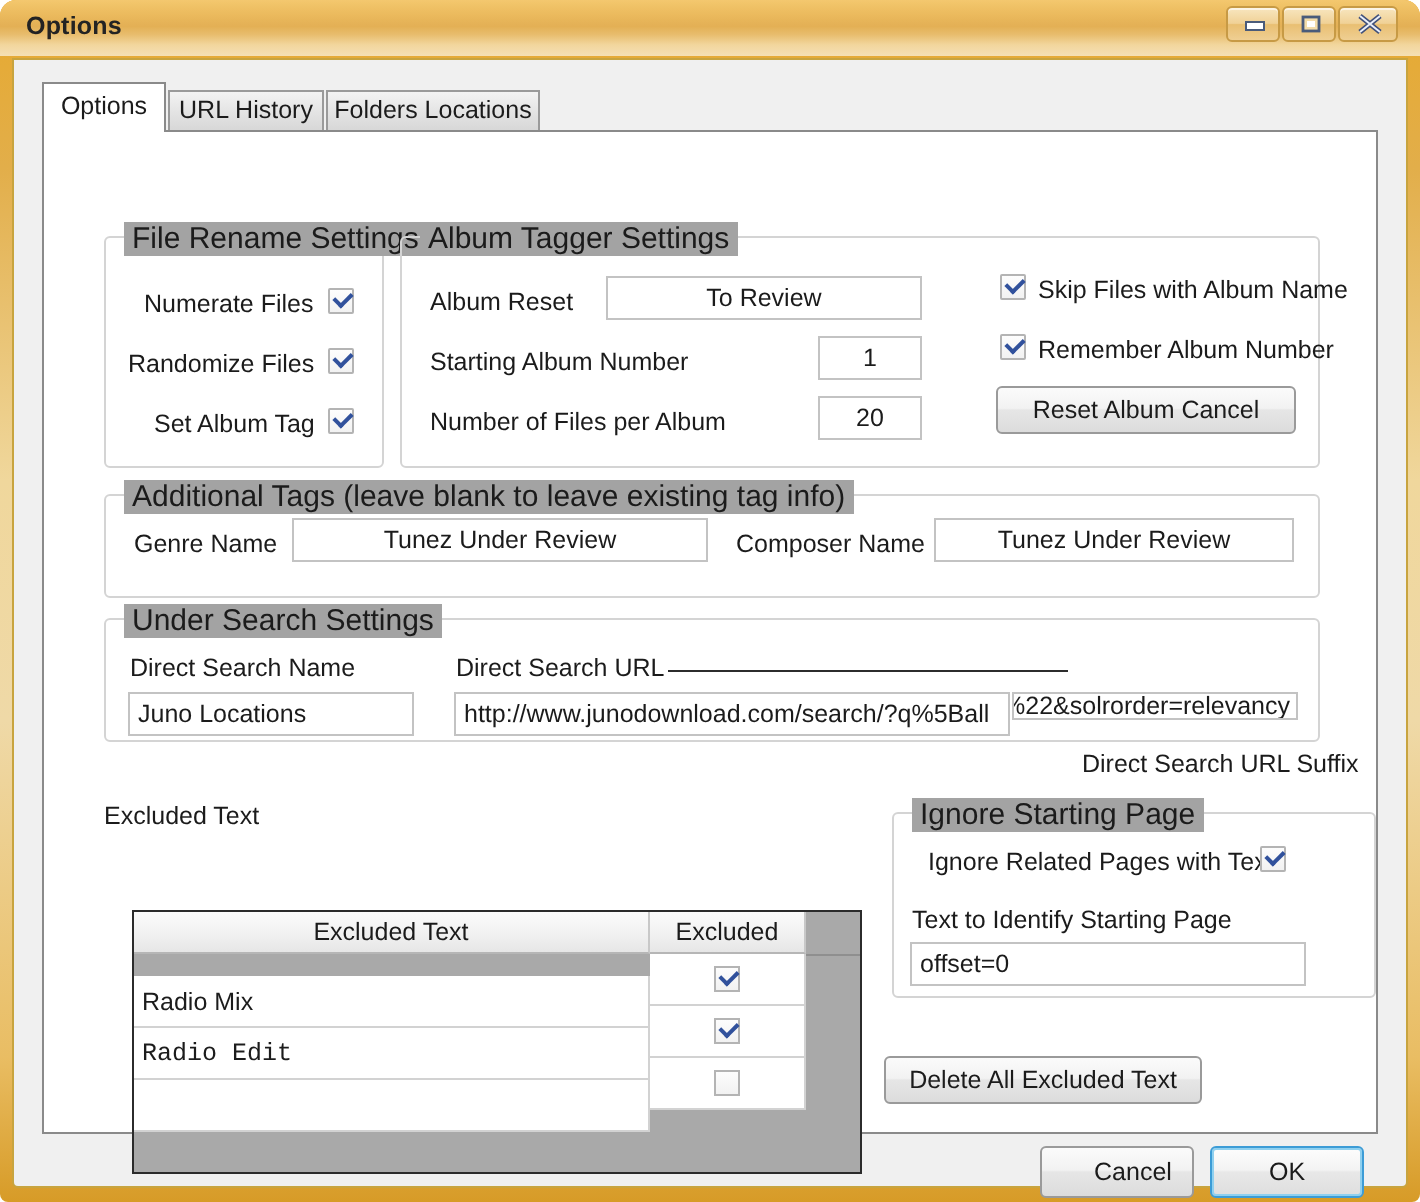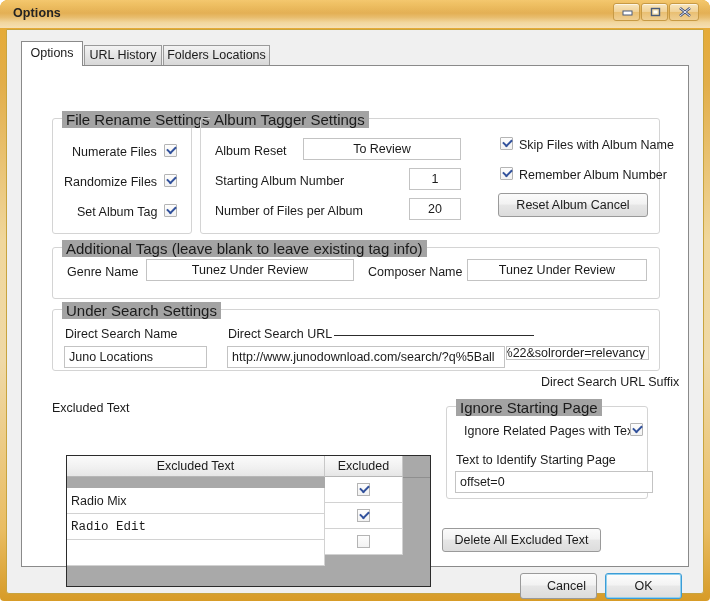--- a/index.html
+++ b/index.html
@@ -389,21 +389,21 @@
         <div class="lbl" style="left:175px; top:17px;">Direct Search URL</div>
         <div style="position:absolute; left:281px; top:25px; width:200px; height:1px; background:#2c2c2c;"></div>
         <div class="tfield left" style="left:174px; top:36px; width:278px; height:22px;">http://www.junodownload.com/search/?q%5Ball</div>
 
         <div class="lbl" style="left:488px; top:17px;margin-top:48px;">Direct Search URL Suffix</div>
         <div class="tfield right" style="left:453px; top:36px; width:143px; height:14px;">%22&amp;solrorder=relevancy</div>
       </div>
 
       <div class="lbl" style="left:30px; top:335px;">Excluded Text</div>
 
-      <div class="group" style="left:424px; top:340px; width:202px; height:93px;">
+      <div class="group" style="left:424px; top:340px; width:242px; height:93px;">
         <div class="group-label">Ignore Starting Page</div>
 
         <div class="lbl" style="left:17px; top:17px;">Ignore Related Pages with Text</div>
         <div class="cbox checked" style="left:183px; top:16px;"></div>
 
         <div class="lbl" style="left:9px; top:46px;">Text to Identify Starting Page</div>
         <div class="tfield left" style="left:8px; top:64px; width:198px; height:22px;">offset=0</div>
       </div>
 
       <div class="btn" style="left:420px; top:462px; width:159px; height:24px;">Delete All Excluded Text</div>

